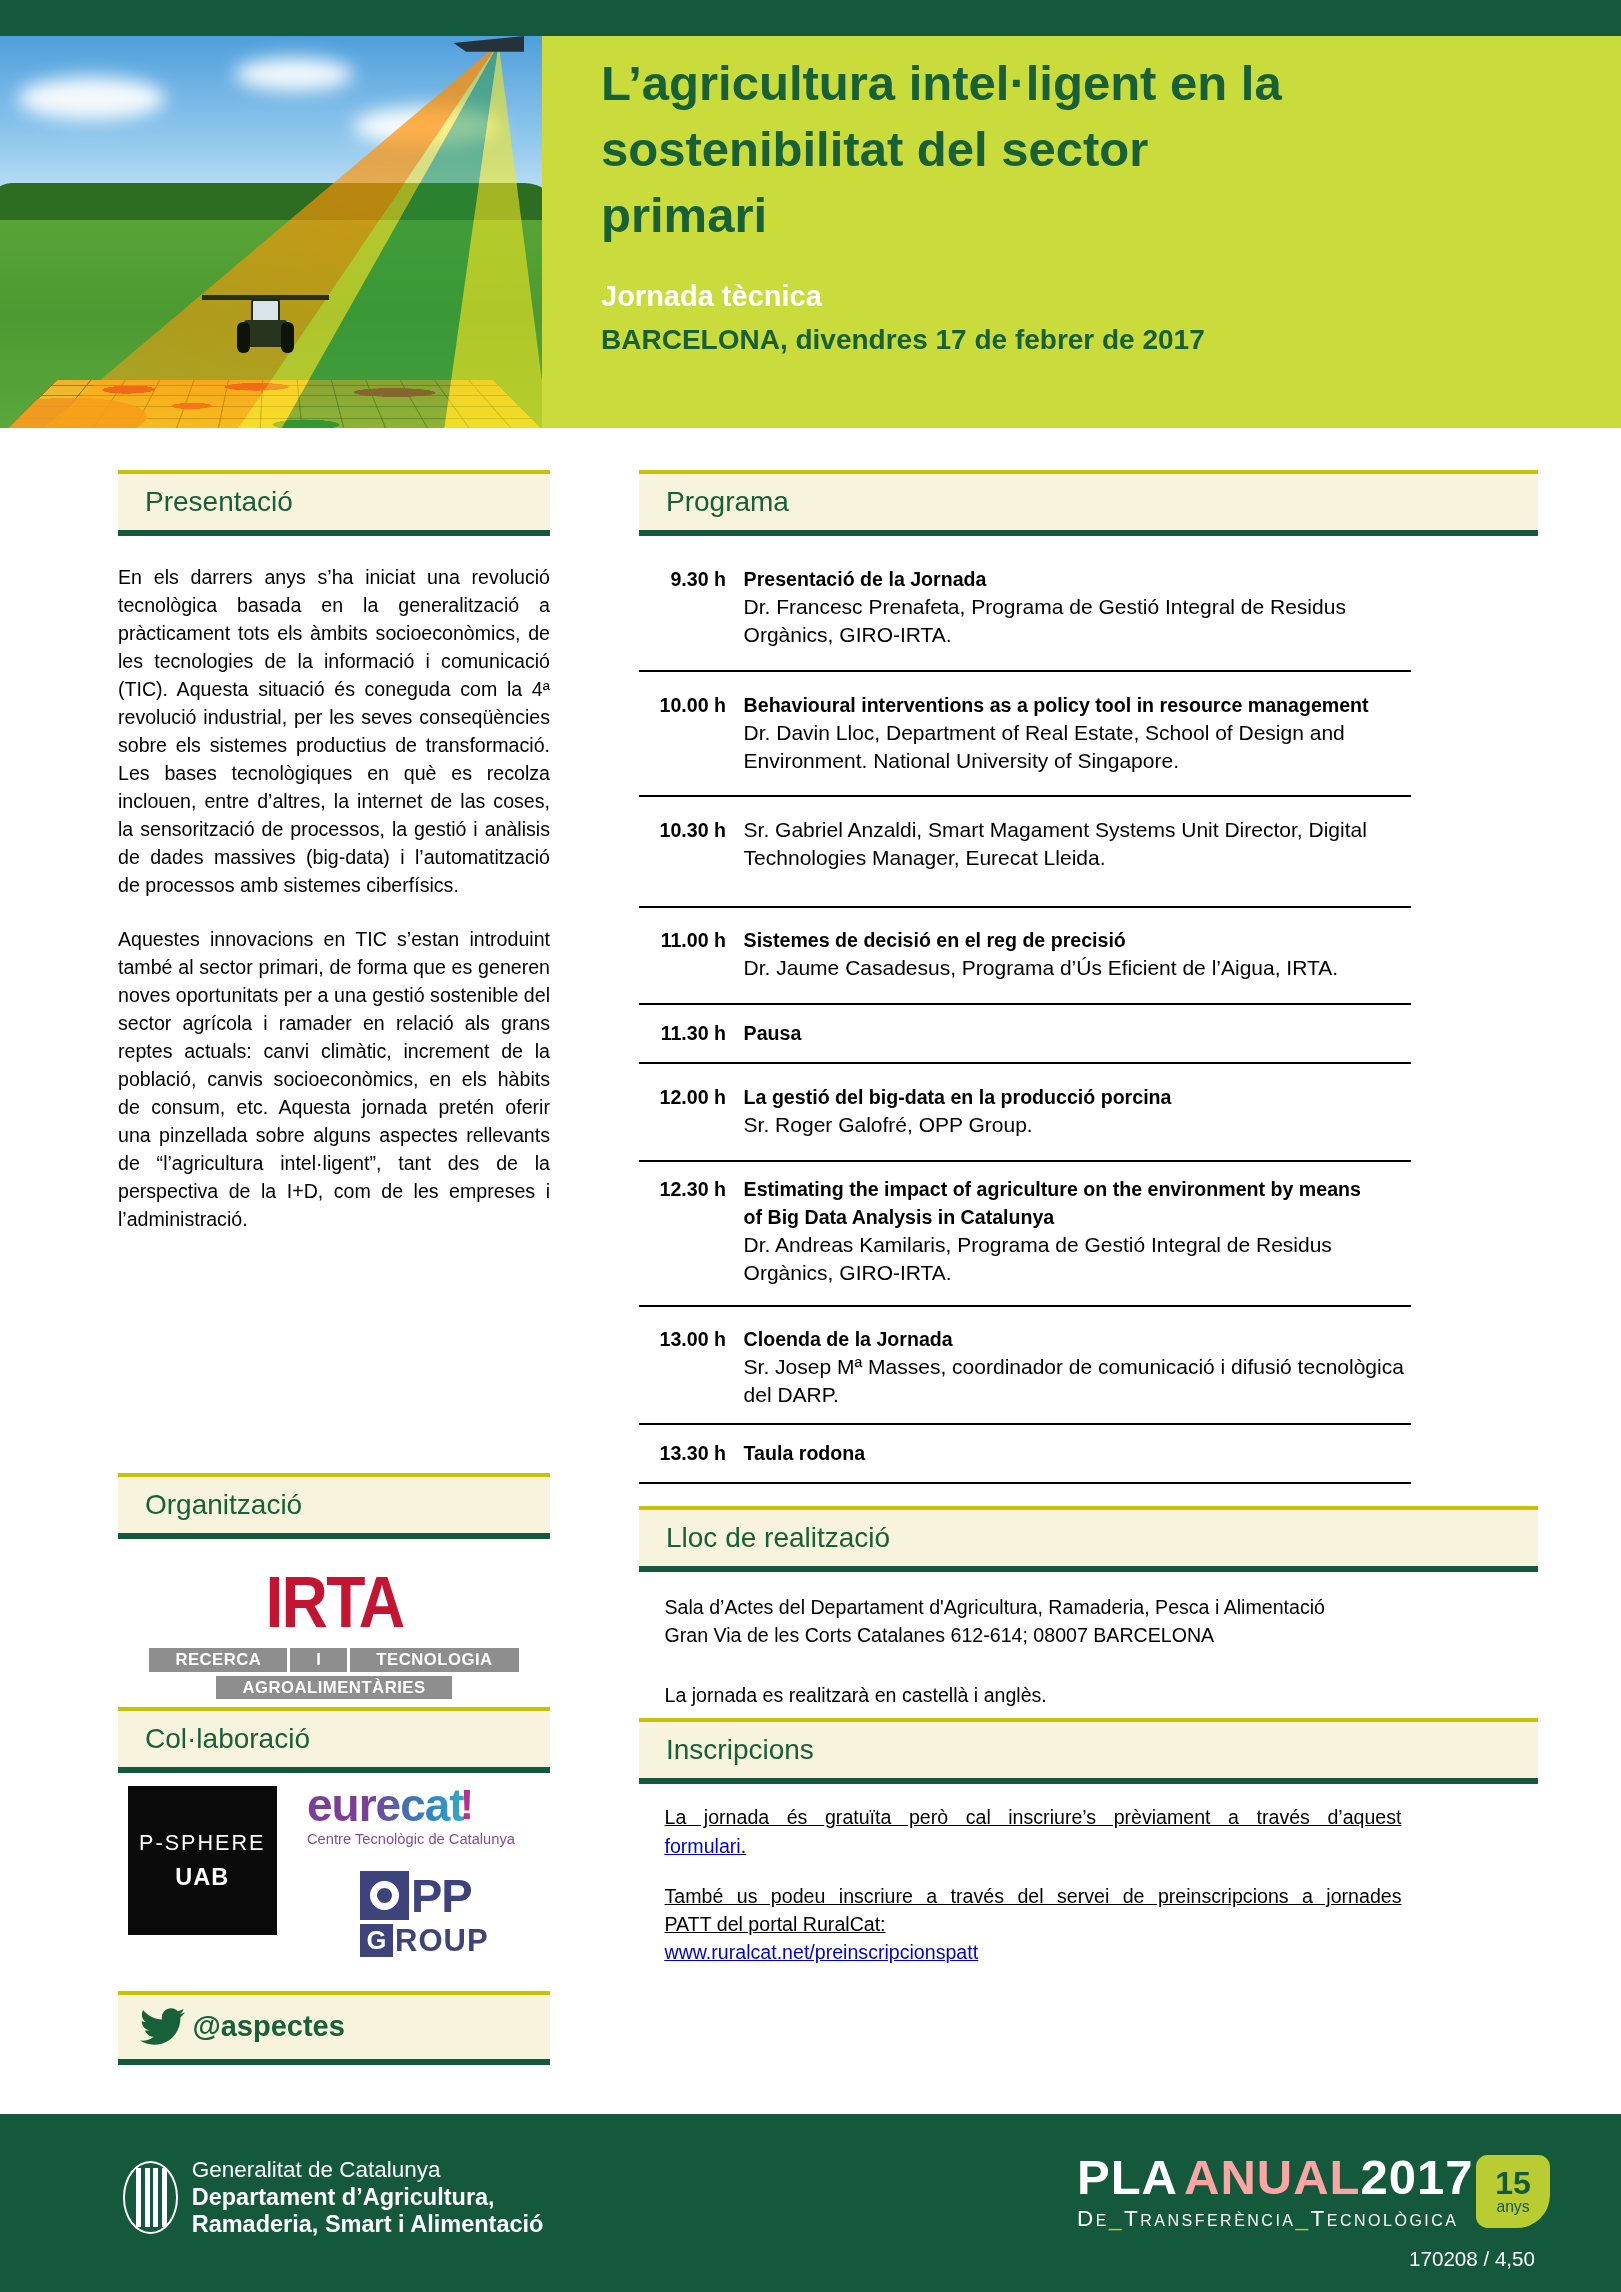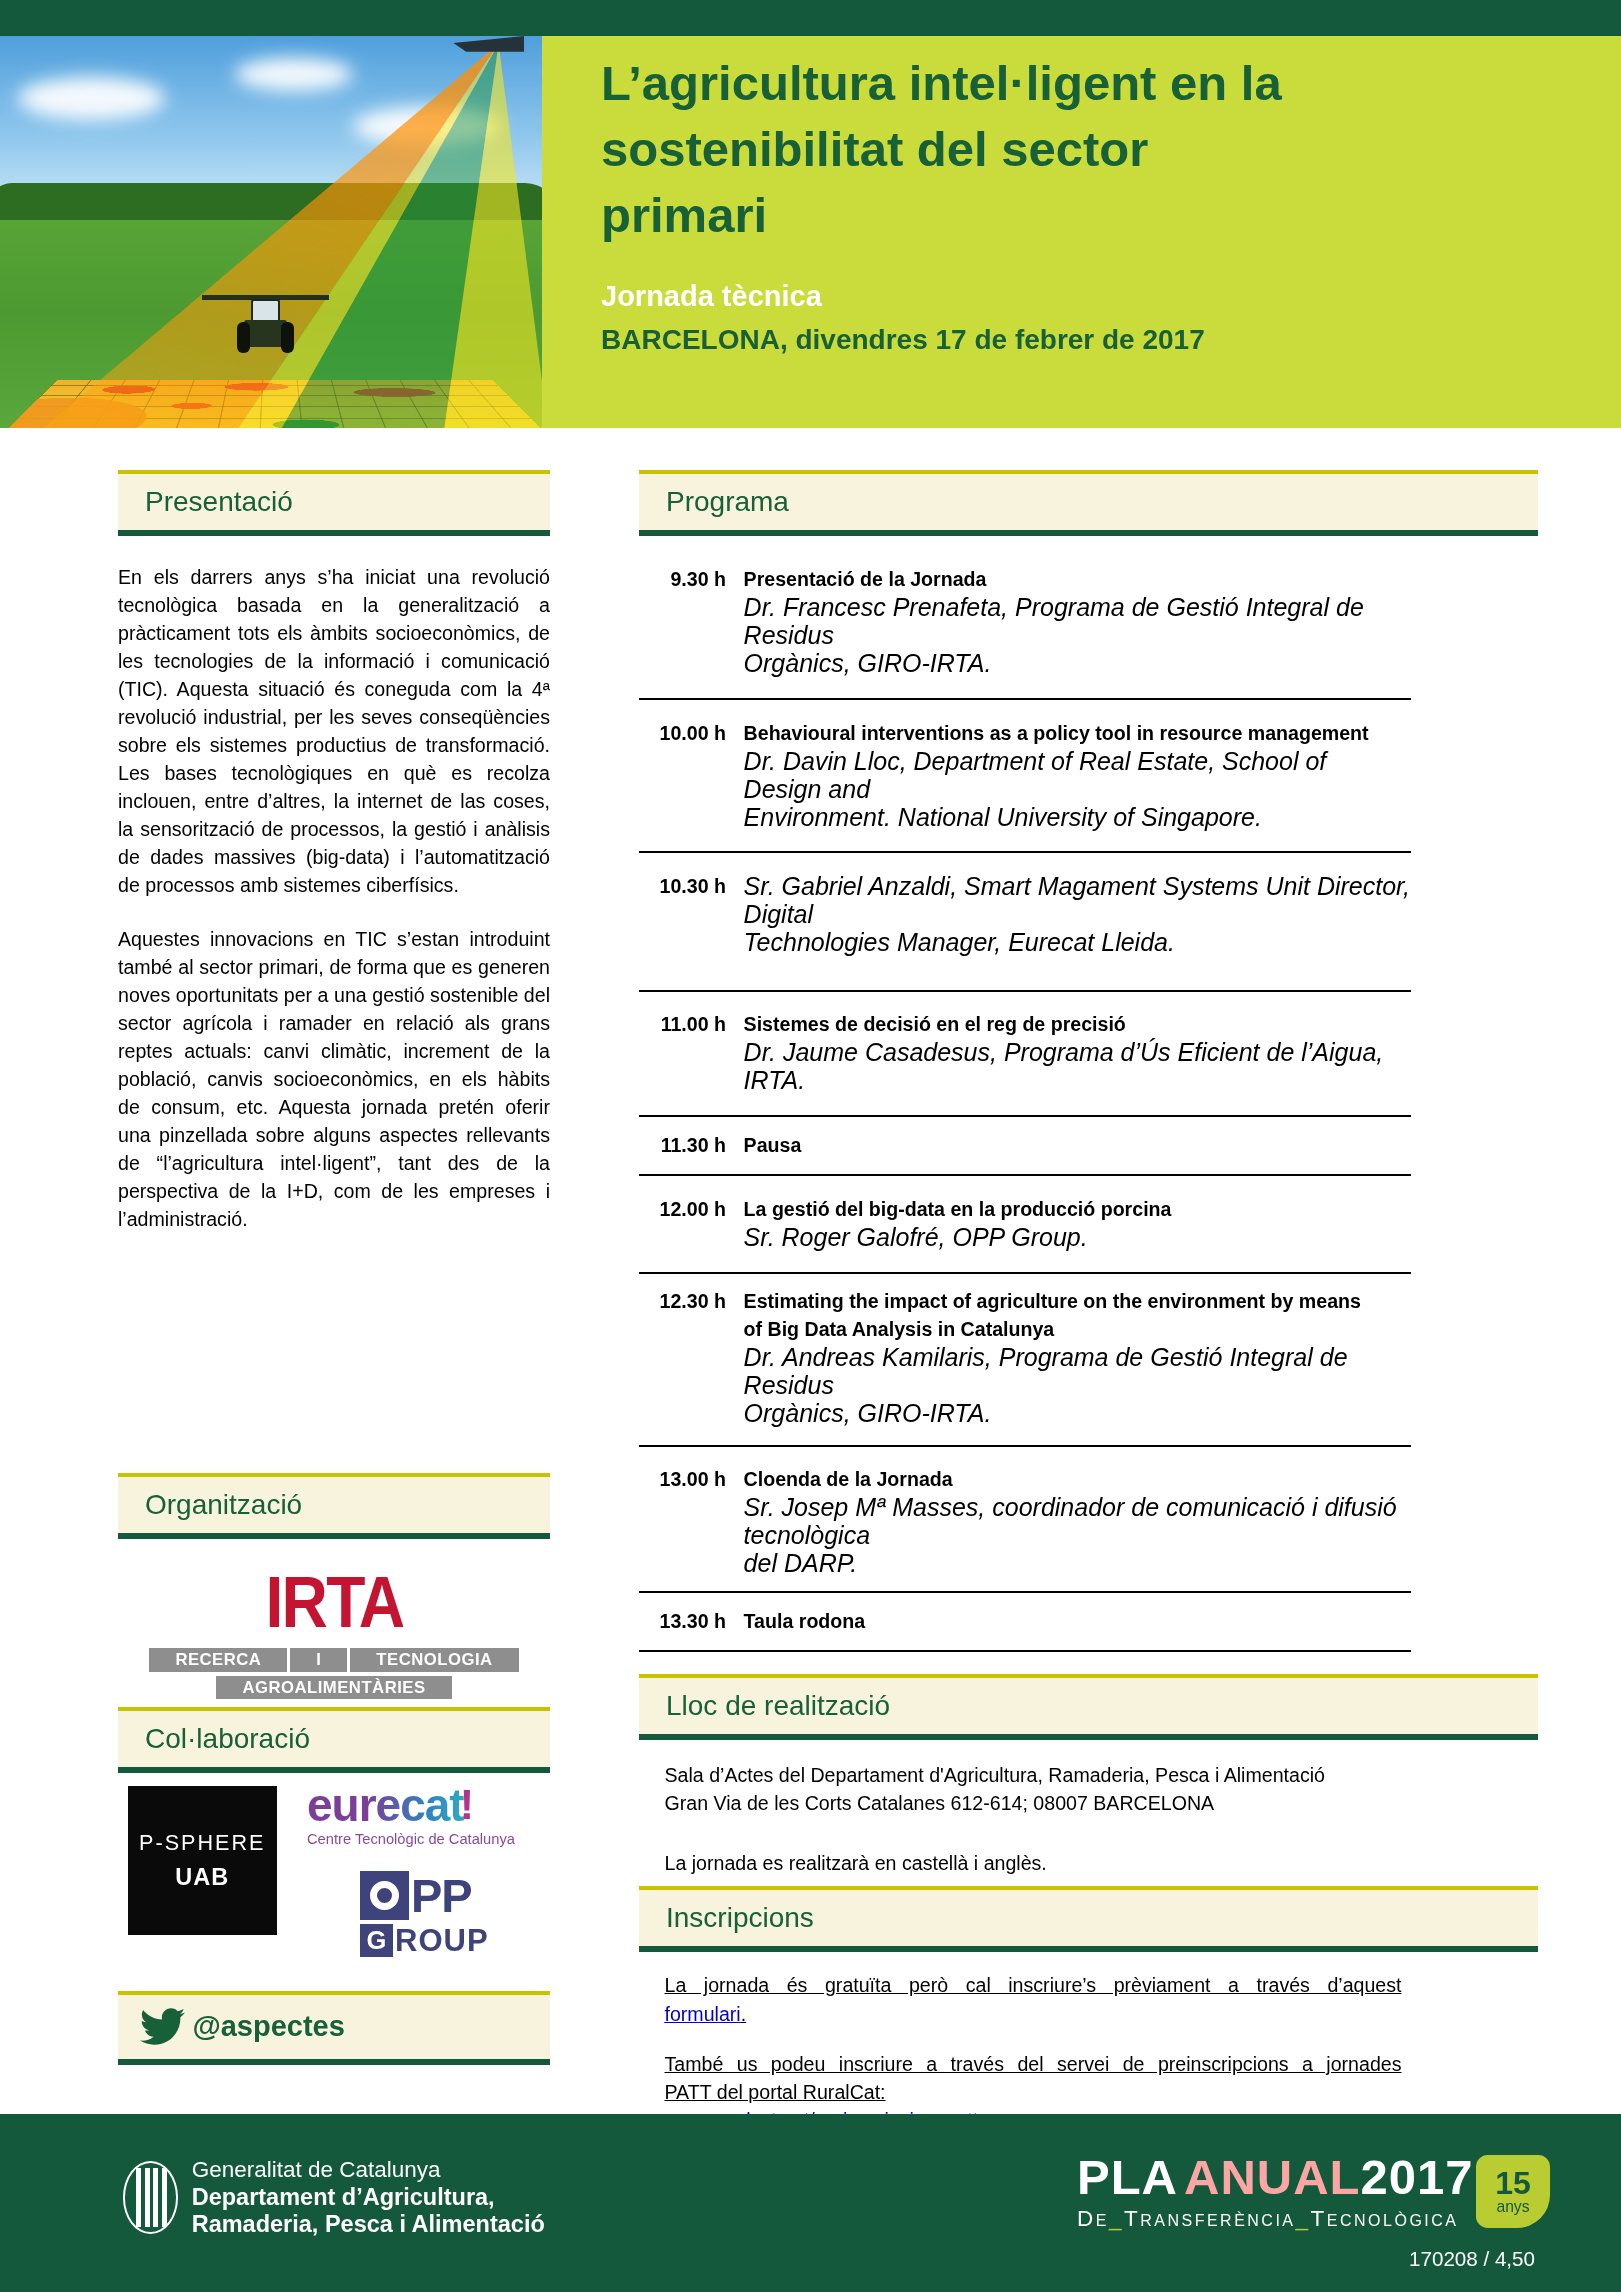--- a/index.html
+++ b/index.html
@@ -107,21 +107,21 @@
   
   .col-right{position:absolute;left:639px;top:470px;width:899px;}
   .program{width:772px;margin-top:10.8px;}
   .entry{display:grid;grid-template-columns:87px 1fr;column-gap:17.6px;padding:18.6px 0 20.6px;border-bottom:2.9px solid #000;}
   .entry.e3{padding-bottom:34px;}
   .entry.short{padding:13.7px 0 15.7px;}
   .entry.e7{padding:13.7px 0 17.6px;}
   .entry.e8{padding:18.6px 0 13.7px;}
   .ptime{font-weight:bold;font-size:19.6px;line-height:28px;text-align:right;white-space:nowrap;}
   .ptitle{font-weight:bold;font-size:19.6px;line-height:28px;white-space:pre-line;}
-  .pspeaker{font-size:25px;line-height:28px;white-space:pre-line;font-style:italic;}
+  .pspeaker{font-size:21px;line-height:28px;white-space:pre-line;}
   .venue-box{margin-top:21.6px;}
   .venue-text{margin:20.6px 0 0 25.5px;font-size:19.6px;line-height:28px;white-space:pre-line;}
   .venue-note{margin:32px 0 0 25.5px;font-size:19.6px;line-height:28px;}
   .insc-box{margin-top:9px;}
   .reg{margin:19.6px 0 0 25.5px;width:737px;font-size:19.6px;line-height:28px;text-decoration:underline;}
   .jl{text-align:justify;text-align-last:justify;}
   .reg-link-line{line-height:30px;}
   .reg-p2{margin-top:20.6px;}
   a.link{color:var(--link);text-decoration:underline;}
 
@@ -337,21 +337,21 @@
       </div>
     </div>
   </div>
 
   <div class="footer">
     <div class="gencat">
       <div class="emblem"></div>
       <div class="gencat-text">
         <div class="gencat-l1">Generalitat de Catalunya</div>
         <div class="gencat-l2">Departament d’Agricultura,</div>
-        <div class="gencat-l3">Ramaderia, Pesca i Alimentació</div>
+        <div class="gencat-l3">Ramaderia, Smart i Alimentació</div>
       </div>
     </div>
     <div class="pla">
       <div class="pla-line"><span>PLA</span><span class="pla-anual">ANUAL</span><span>2017</span></div>
       <div class="pla-tagline"><span>De</span><span class="tsep">_</span><span>Transferència</span><span class="tsep">_</span><span>Tecnològica</span></div>
     </div>
     <div class="badge">
       <div class="badge-num">15</div>
       <div class="badge-label">anys</div>
     </div>

